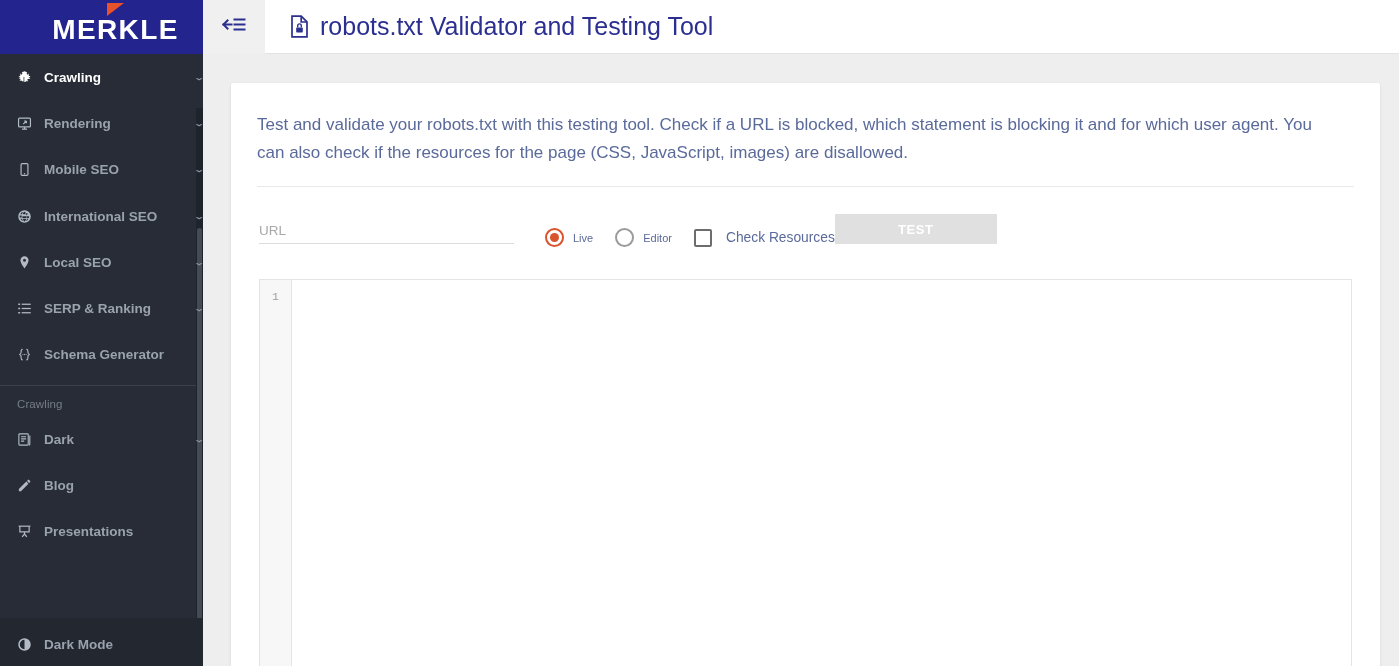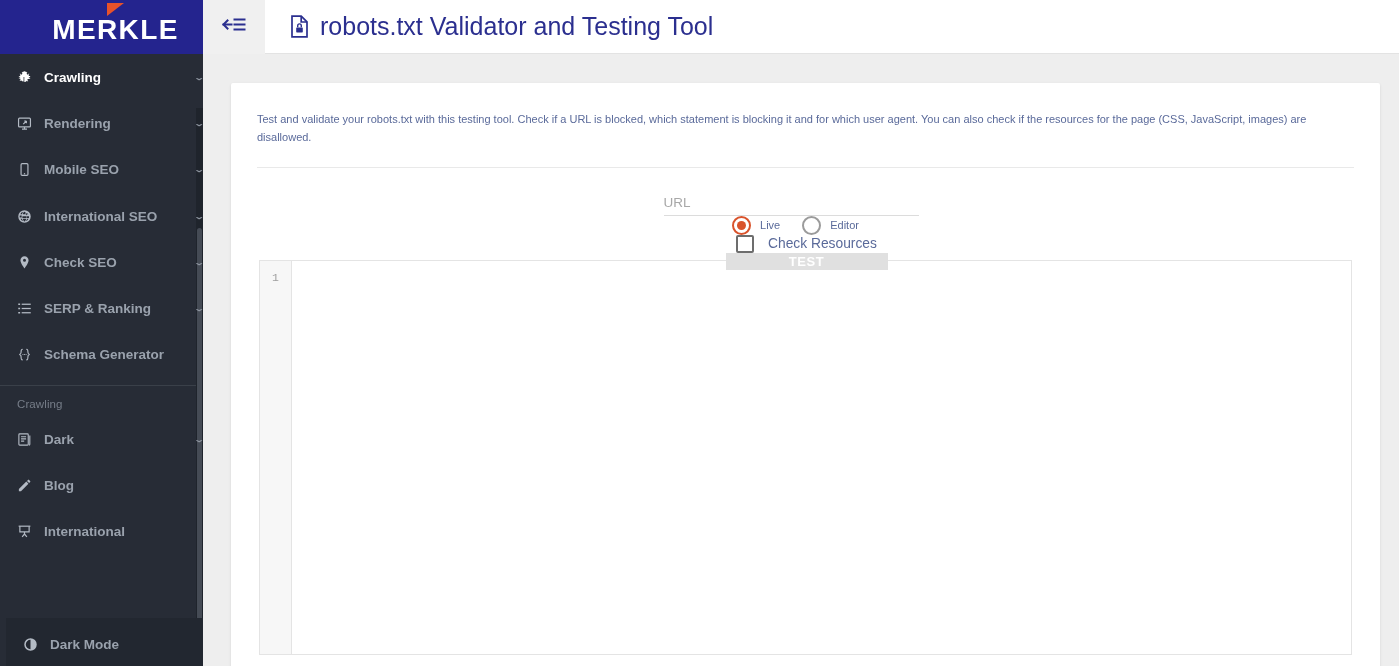--- a/index.html
+++ b/index.html
@@ -82,21 +82,20 @@
     font-size: 11.5px;
     padding: 12px 0 6px 17px;
     letter-spacing: 0.1px;
   }
 
   #darkmode-row {
     position: absolute; left: 0; bottom: 0;
     width: 203px;
     background: #222730;
     padding-top: 4px;
-    margin-left: 6px;
   }
   #darkmode-row .nav-item { height: 44px; }
 
   #side-scrollbar {
     position: absolute; right: 1px; top: 120px;
     width: 5px; height: 440px;
     background: #454b55;
     border-radius: 3px;
   }
   #side-track {
@@ -143,35 +142,34 @@
     position: absolute;
     left: 28px; top: 29px;
     width: 1149px; height: 620px;
     background: #ffffff;
     border-radius: 2px;
     box-shadow: 0 1px 3px rgba(0,0,0,0.10);
   }
   #desc {
     padding: 28px 26px 0 26px;
     color: #5a6a9a;
-    font-size: 11px;
+    font-size: 17px;
     line-height: 1.62;
     max-width: 1120px;
   }
   #divider {
     height: 1px; background: #e9e9e9;
     margin: 20px 26px 0 26px;
   }
 
   
   #controls {
-    display: flex; align-items: center;
+    display: flex; 
     padding: 27px 26px 0 28px;
     height: 74px;
-    flex-direction: column;
   }
   .field {
     position: relative;
     border-bottom: 1px solid #dcdcdc;
     height: 30px;
     display: flex; align-items: flex-end;
   }
   #url-field { width: 255px; margin-right: 31px; }
   #ua-field  { width: 255px; margin-right: 35px; }
   .field input {
@@ -326,21 +324,21 @@
         <span class="nav-label">International SEO</span>
         <span class="nav-chev">⌄</span>
       </div>
 
       <div class="nav-item">
         <span class="nav-ico">
           <svg width="15" height="15" viewBox="0 0 24 24" fill="currentColor">
             <path d="M12 2C8.4 2 5.5 4.9 5.5 8.5c0 4.9 6.5 13 6.5 13s6.5-8.1 6.5-13C18.5 4.9 15.6 2 12 2zm0 8.9a2.4 2.4 0 110-4.8 2.4 2.4 0 010 4.8z"></path>
           </svg>
         </span>
-        <span class="nav-label">Check SEO</span>
+        <span class="nav-label">Local SEO</span>
         <span class="nav-chev">⌄</span>
       </div>
 
       <div class="nav-item">
         <span class="nav-ico">
           <svg width="15" height="15" viewBox="0 0 24 24" fill="currentColor">
             <rect x="2" y="4" width="3" height="2.4"></rect>
               <rect x="7.5" y="4.2" width="14.5" height="2"></rect>
             <rect x="2" y="10.8" width="3" height="2.4"></rect>
               <rect x="7.5" y="11" width="14.5" height="2"></rect>
@@ -393,21 +391,21 @@
 
       <div class="nav-item">
         <span class="nav-ico">
           <svg width="15" height="15" viewBox="0 0 24 24" fill="none" stroke="currentColor" stroke-width="1.9">
             <path d="M2.6 3.5h18.8"></path>
             <path d="M4.6 3.5v9.2h14.8V3.5"></path>
             <path d="M12 12.7V16"></path>
             <path d="M8.2 20.5L12 16l3.8 4.5"></path>
           </svg>
         </span>
-        <span class="nav-label">International</span>
+        <span class="nav-label">Presentations</span>
       </div>
     </div>
 
     <div id="darkmode-row">
       <div class="nav-item">
         <span class="nav-ico">
           <svg width="15" height="15" viewBox="0 0 24 24" fill="currentColor">
             <path d="M12 2a10 10 0 000 20 10 10 0 000-20zm0 2.4V19.6a7.6 7.6 0 010-15.2z"></path>
           </svg>
         </span>

